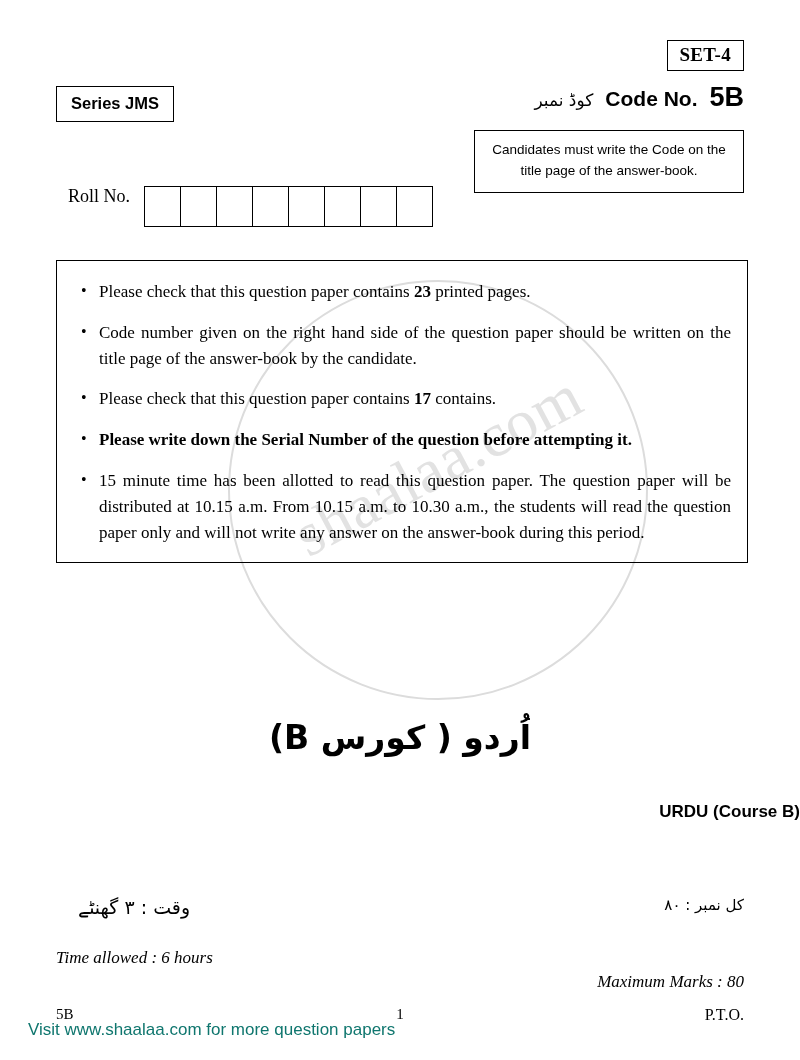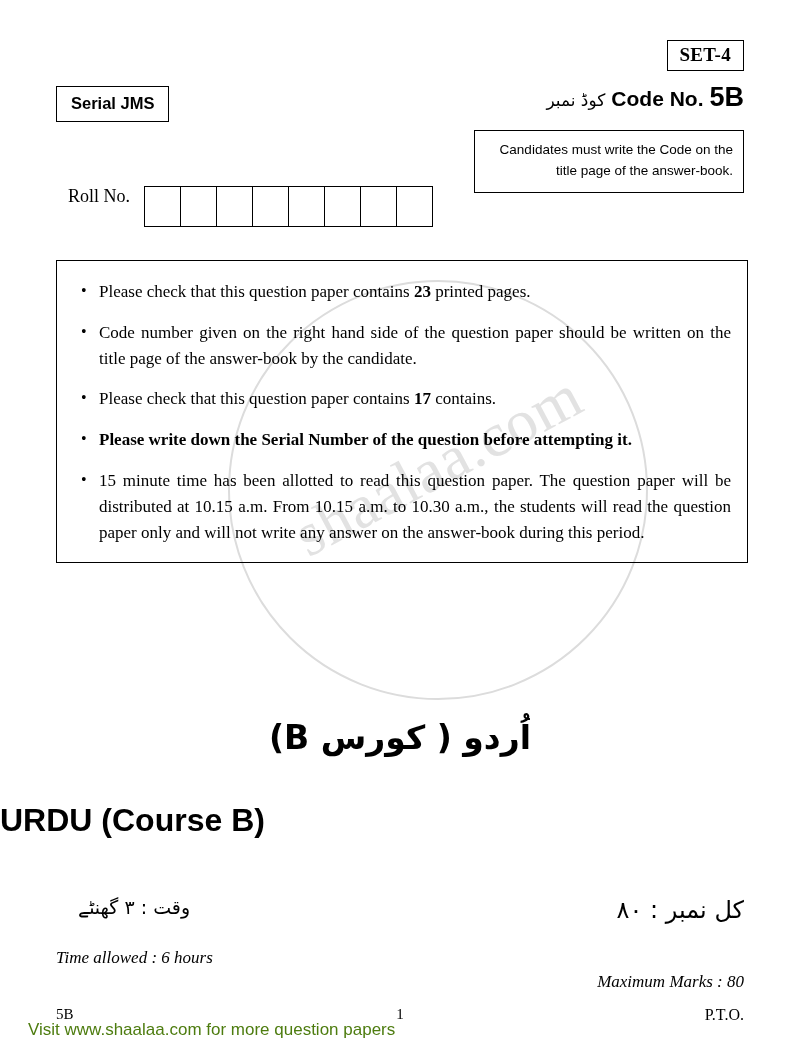--- a/index.html
+++ b/index.html
@@ -68,21 +68,21 @@
     font-size: 19px;
     letter-spacing: .3px;
   }
 
   .code-line {
     position: absolute;
     right: 56px;
     top: 82px;
     display: flex;
     align-items: baseline;
-    gap: 6px;
+    gap: 12px;
     white-space: nowrap;
   }
   .code-urdu {
     font-family: "DejaVu Sans", sans-serif;
     font-size: 17px;
     direction: rtl;
   }
   .code-label {
     font-family: "Liberation Sans", sans-serif;
     font-weight: bold;
@@ -94,21 +94,21 @@
     font-size: 27px;
   }
 
   .cand-box {
     position: absolute;
     right: 56px;
     top: 130px;
     width: 248px;
     border: 1.5px solid #000;
     padding: 9px 10px 10px 10px;
-    text-align: right;
+    text-align: center;
     font-family: "Liberation Sans", sans-serif;
     font-size: 13.5px;
     line-height: 1.55;
   }
 
   .series-box {
     position: absolute;
     left: 56px;
     top: 86px;
     border: 1.5px solid #000;
@@ -184,23 +184,23 @@
     font-family: "DejaVu Sans", sans-serif;
     font-size: 33px;
     font-weight: bold;
     direction: rtl;
   }
   .eng-title {
     position: absolute;
     left: 0;
     top: 802px;
     width: 800px;
-    text-align: left;
-    font-family: "Liberation Sans", sans-serif;
-    font-size: 32px;
+    text-align: right;
+    font-family: "Liberation Sans", sans-serif;
+    font-size: 17px;
     font-weight: bold;
   }
 
   
   .time-urdu {
     position: absolute;
     left: 78px;
     top: 896px;
     font-family: "DejaVu Sans", sans-serif;
     font-size: 19px;
@@ -212,21 +212,21 @@
     top: 948px;
     font-family: "Liberation Serif", serif;
     font-style: italic;
     font-size: 17px;
   }
   .marks-urdu {
     position: absolute;
     right: 56px;
     top: 896px;
     font-family: "DejaVu Sans", sans-serif;
-    font-size: 24px;
+    font-size: 15px;
     direction: rtl;
   }
   .marks-eng {
     position: absolute;
     right: 56px;
     top: 948px;
     font-family: "Liberation Serif", serif;
     font-style: italic;
     font-size: 17px;
     margin-top: 24px;
@@ -255,21 +255,21 @@
     top: 1006px;
     font-family: "Liberation Serif", serif;
     font-size: 16px;
   }
   .promo {
     position: absolute;
     left: 28px;
     top: 1020px;
     font-family: "Liberation Sans", sans-serif;
     font-size: 17px;
-    color: #4d7c0f;
+    color: #0f766e;
   }
 </style>
 </head>
 <body>
 
 <div class="page">
 
   <div class="watermark">
     <div class="ring"></div>
     <div class="wtext">shaalaa.com</div>
@@ -280,21 +280,21 @@
     <div class="set-box">SET-4</div>
 
     <div class="code-line">
       <span class="code-urdu">کوڈ نمبر</span>
       <span class="code-label">Code No.</span>
       <span class="code-value">5B</span>
     </div>
 
     <div class="cand-box">Candidates must write the Code on the title page of the answer-book.</div>
 
-    <div class="series-box">Serial JMS</div>
+    <div class="series-box">Series JMS</div>
 
     <div class="roll-wrap">
       <span class="roll-label">Roll No.</span>
       <span class="roll-grid" id="roll-grid">
           <span class="roll-cell"></span>
           <span class="roll-cell"></span>
           <span class="roll-cell"></span>
           <span class="roll-cell"></span>
           <span class="roll-cell"></span>
           <span class="roll-cell"></span>

